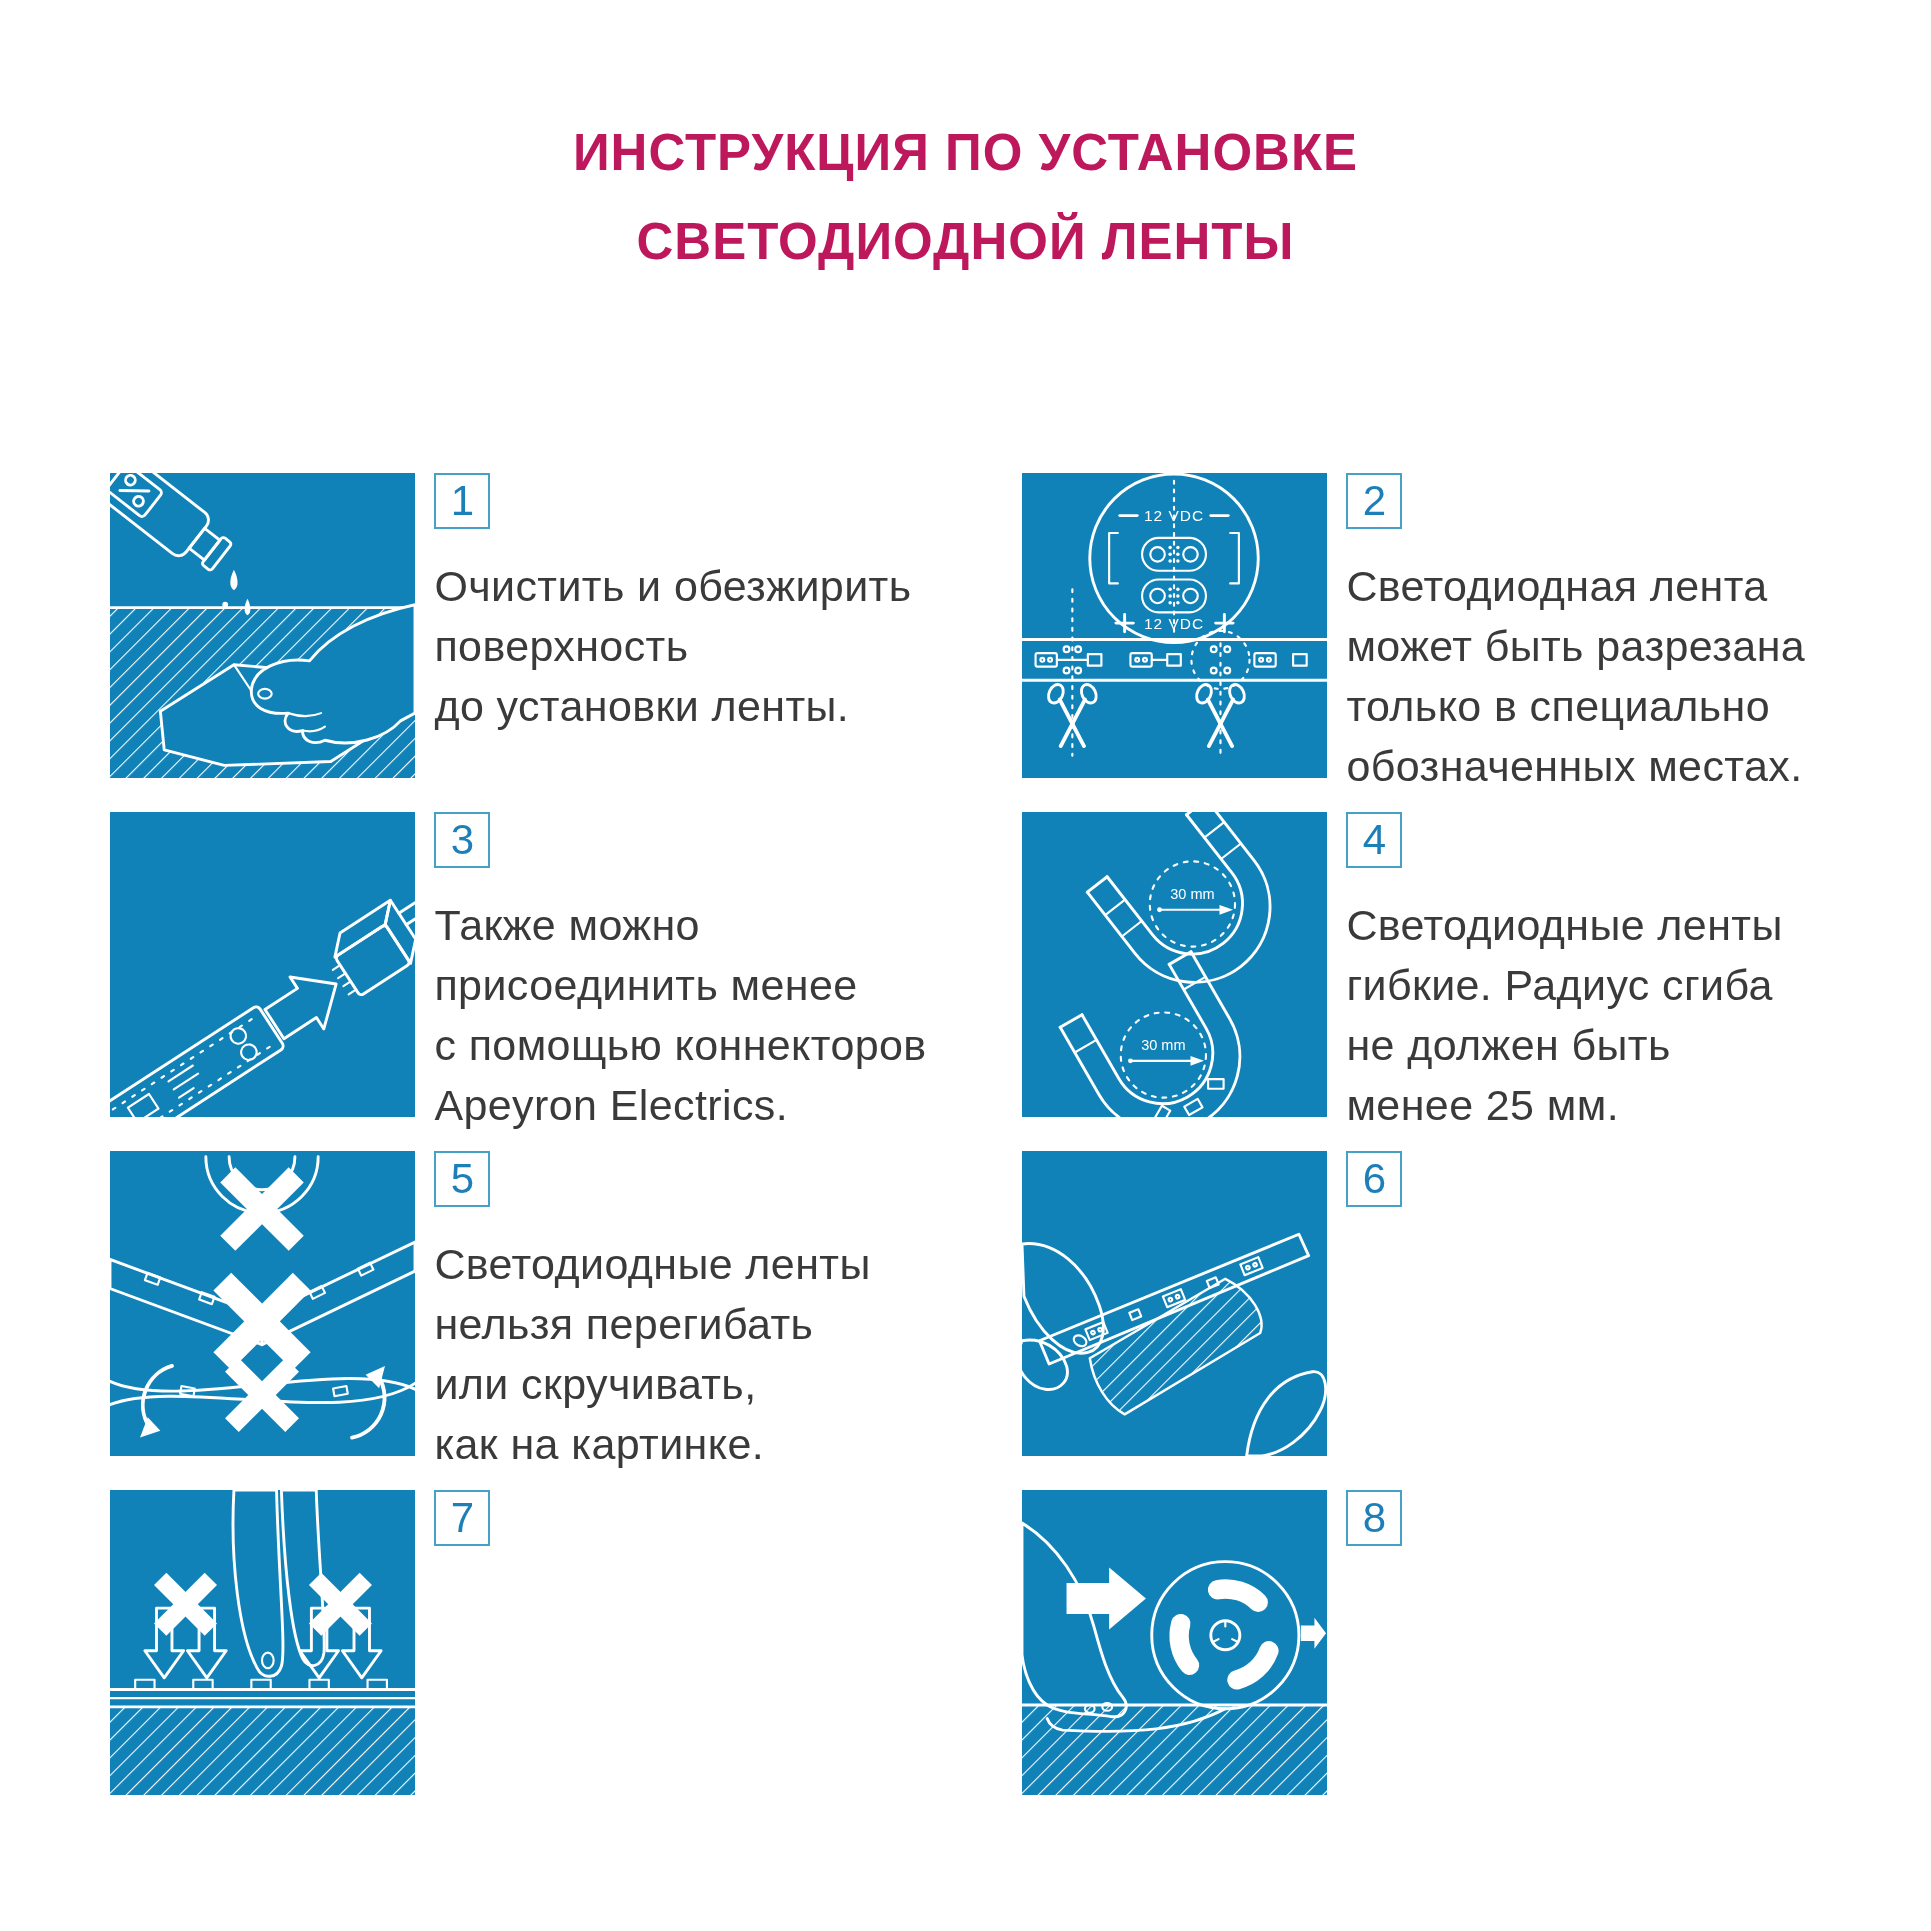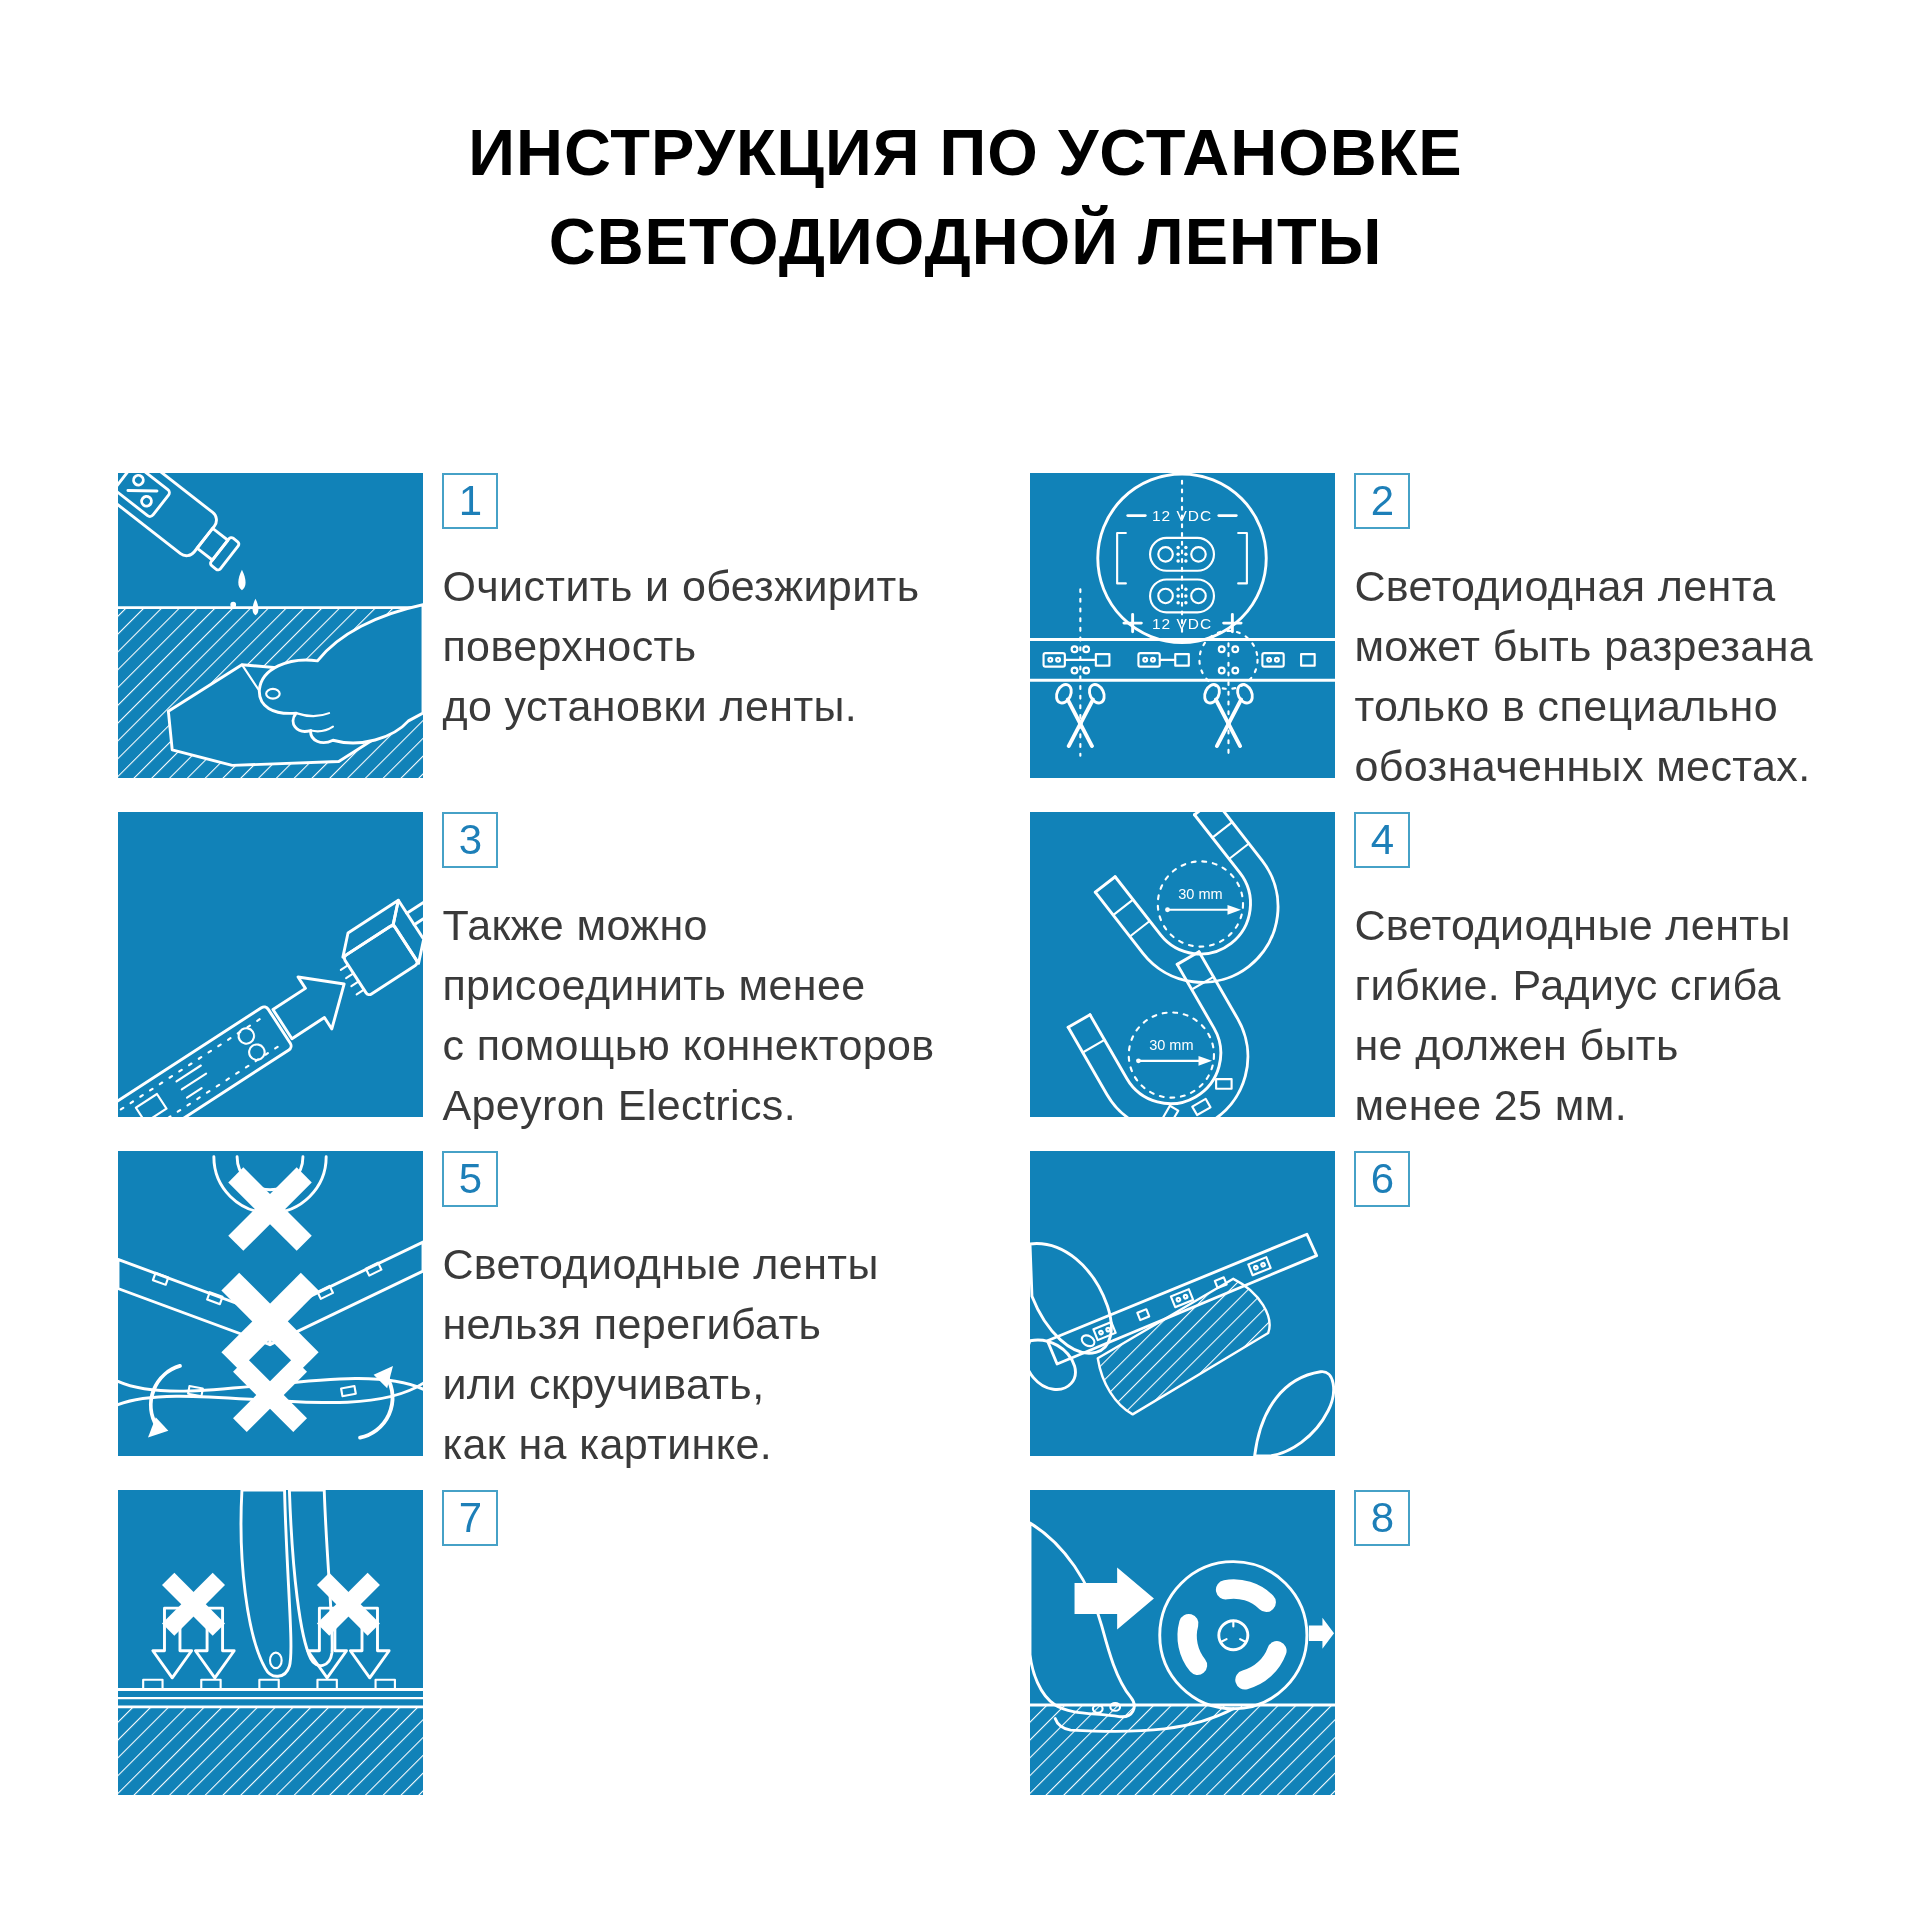--- a/index.html
+++ b/index.html
@@ -1,25 +1,25 @@
 <!DOCTYPE html>
 <html><head>
 <meta charset="utf-8">
 <style>
   html,body{margin:0;padding:0;background:#ffffff;}
   .page{position:relative;width:1931px;height:1931px;background:#ffffff;overflow:hidden;
         font-family:"Liberation Sans", sans-serif;}
   .title{position:absolute;top:108px;left:0;width:1931px;text-align:center;
-         color:#000000;font-size:65px;line-height:89px;font-weight:bold;
+         color:#be185d;font-size:51px;line-height:89px;font-weight:bold;
          letter-spacing:1px;white-space:pre-line;margin:0;}
   .grid{position:absolute;left:110px;top:473px;display:grid;
         grid-template-columns:836px 836px;column-gap:76px;
         grid-auto-rows:305px;row-gap:34px;}
   .step{display:flex;align-items:flex-start;}
-  .ill{width:307px;height:305px;flex:none;margin-left:8px;}
+  .ill{width:307px;height:305px;flex:none;}
   .ill svg{display:block;}
   .side{margin-left:17.4px;width:502px;}
   .badge{width:52px;height:52px;border:2.9px solid #46A1C7;background:#ffffff;
          color:#1D7FB8;font-size:42px;font-weight:normal;
          display:flex;align-items:center;justify-content:center;}
   .txt{margin-top:27px;color:#3A3A3A;font-size:43px;line-height:60px;
        letter-spacing:0.4px;white-space:pre-line;}
   
   .st{stroke:#ffffff;stroke-width:3;fill:none;stroke-linecap:round;stroke-linejoin:round;}
   .s2{stroke-width:2.2;}

